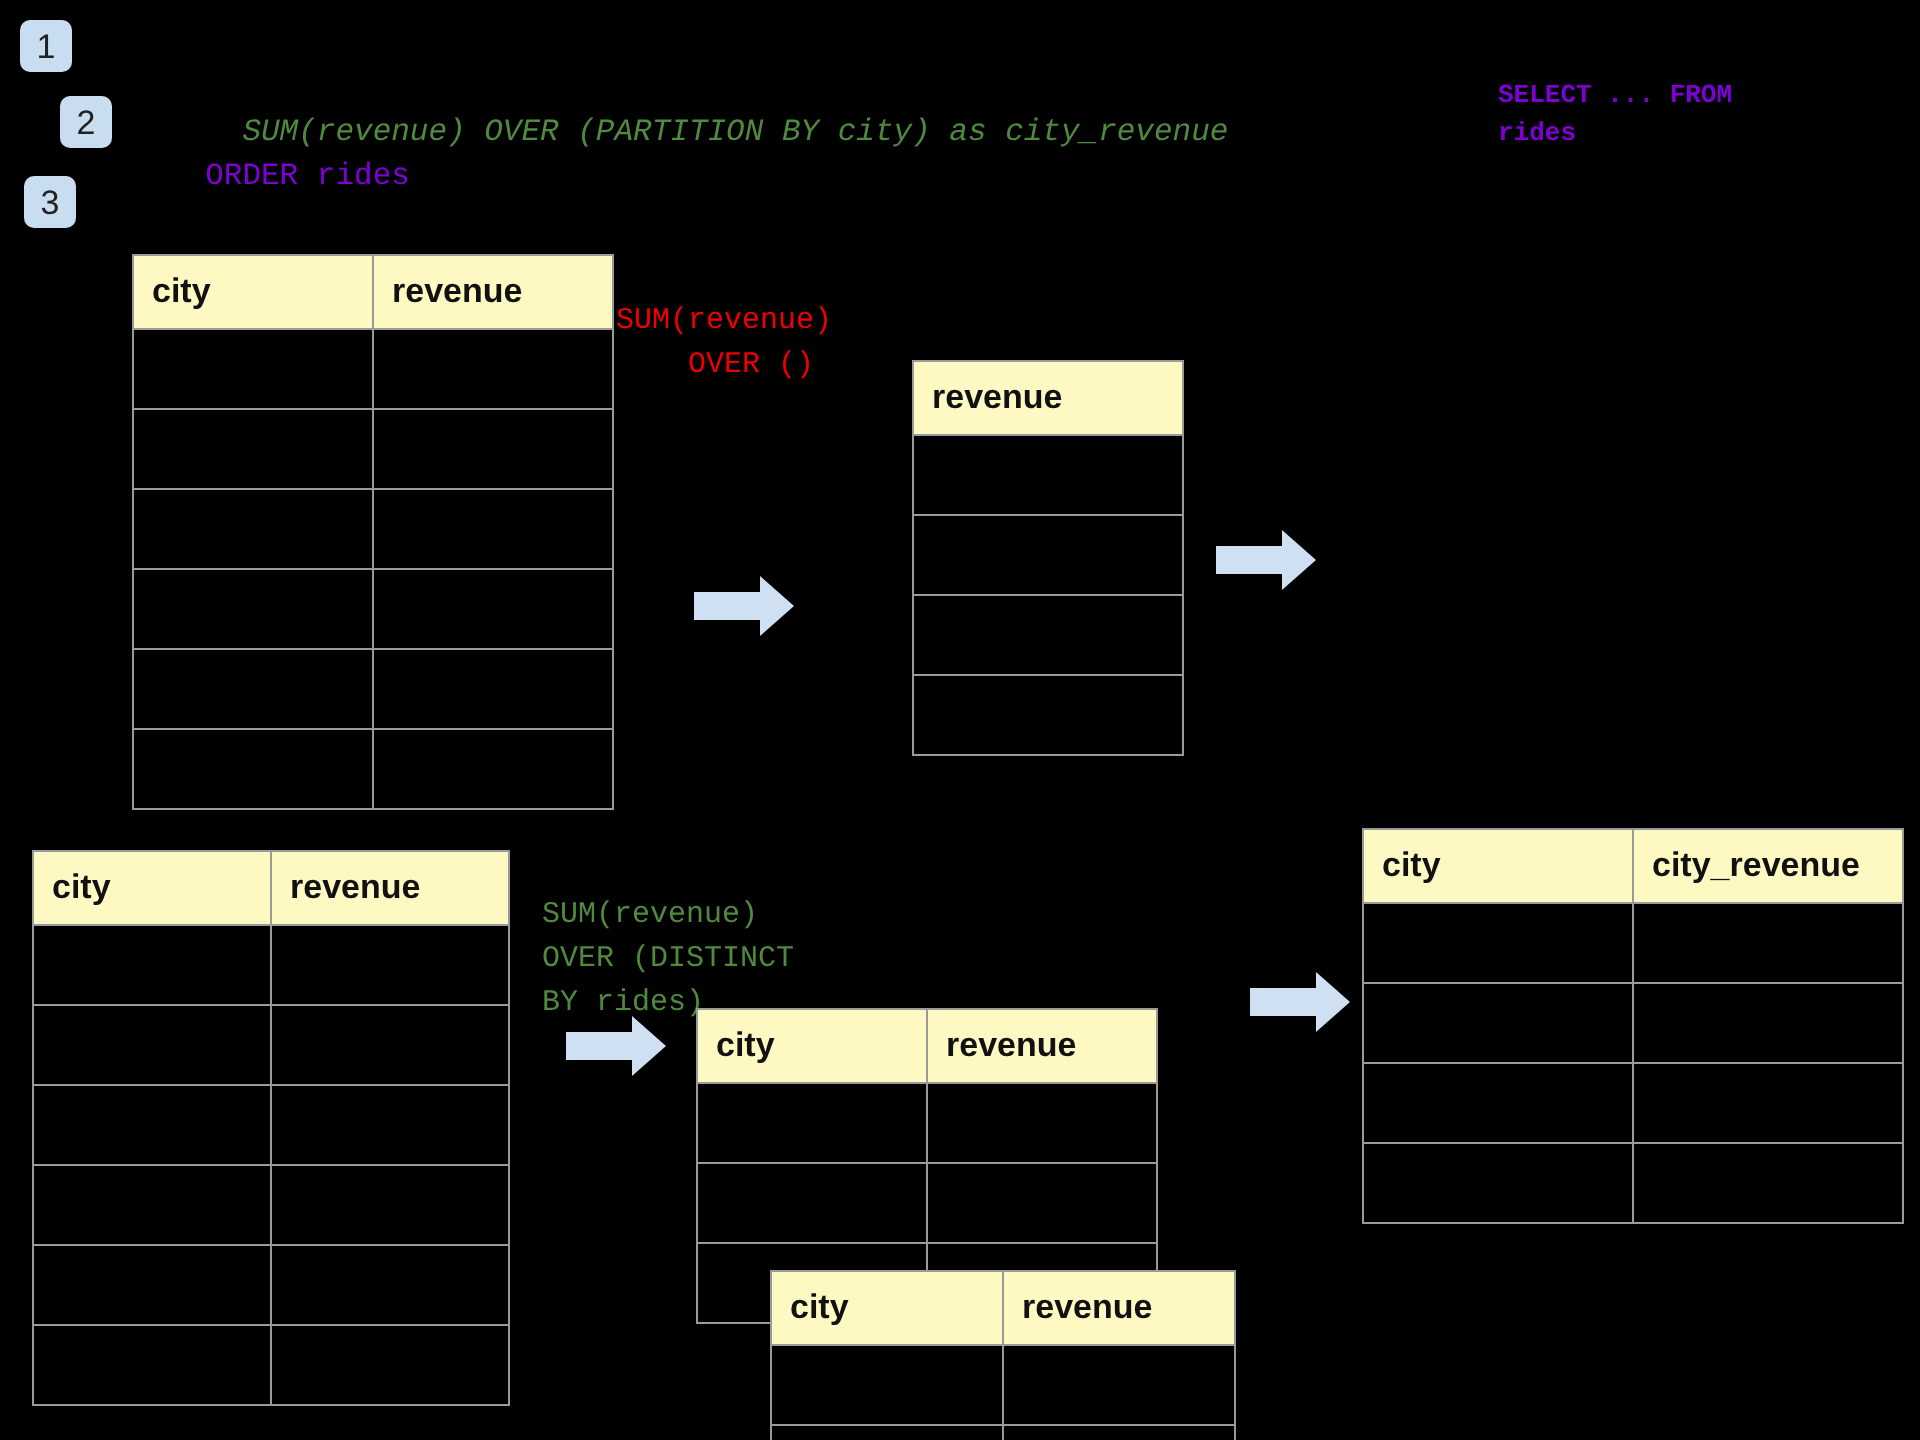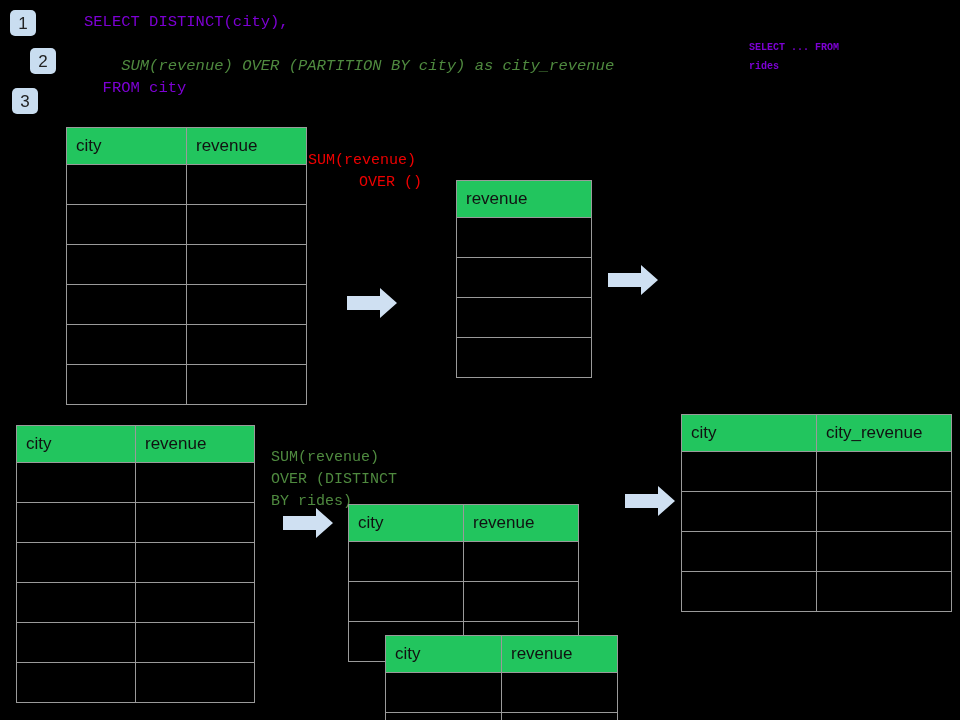--- a/index.html
+++ b/index.html
@@ -43,21 +43,21 @@
     letter-spacing: 0px;
   }
   .code-purple { color: #7d00d4; }
   .code-red    { color: #ee0000; }
   .code-green  { color: #4f8a3f; }
 
   
   .side-label {
     position: absolute;
     font-family: "Liberation Mono", monospace;
-    font-size: 10px;
+    font-size: 13px;
     line-height: 19px;
     color: #7d00d4;
     white-space: pre;
     font-weight: bold;
   }
 
   
   .annot {
     position: absolute;
     font-family: "Liberation Mono", monospace;
@@ -77,24 +77,24 @@
     background: #000000;
     box-sizing: border-box;
   }
   .tbl td, .tbl th {
     border: 1px solid #9a9a9a;
     box-sizing: border-box;
     padding: 0;
     margin: 0;
   }
   .tbl th {
-    background: #22c55e;
+    background: #fef9c3;
     color: #111111;
     font-family: "Liberation Sans", sans-serif;
-    font-weight: normal;
+    font-weight: bold;
     font-size: 17px;
     text-align: left;
     padding: 0 0 0 9px;
     height: 37px;
     vertical-align: middle;
   }
   .tbl td {
     background: #000000;
     height: 40px;
   }
@@ -112,29 +112,28 @@
   <div class="badge" style="left:10px; top:10px;">
     <span>1</span>
   </div>
   <div class="badge" style="left:30px; top:48px;">
     <span>2</span>
   </div>
   <div class="badge" style="left:12px; top:88px;">
     <span>3</span>
   </div>
 
-  <div class="code code-purple" style="left:84px; top:11px;">SELECT DISTINCT(city),</div>
   <div class="code code-green" style="left:84px; top:55px;font-style:italic;">    SUM(revenue) OVER (PARTITION BY city) as city_revenue</div>
-  <div class="code code-purple" style="left:84px; top:77px;">  FROM city</div>
+  <div class="code code-purple" style="left:84px; top:77px;">  ORDER rides</div>
 
   <div class="side-label" style="left:749px; top:38px;">SELECT ... FROM</div>
   <div class="side-label" style="left:749px; top:57px;">rides</div>
 
   <div class="annot annot-red" style="left:308px; top:138px;">SUM(revenue)</div>
-  <div class="annot annot-red" style="left:311px; top:160px;padding-left:48px;">OVER ()</div>
+  <div class="annot annot-red" style="left:296px; top:160px;padding-left:48px;">OVER ()</div>
 
   <div class="annot annot-green" style="left:271px; top:435px;">SUM(revenue)</div>
   <div class="annot annot-green" style="left:271px; top:457px;">OVER (DISTINCT</div>
   <div class="annot annot-green" style="left:271px; top:479px;">BY rides)</div>
 
   <table class="tbl" id="tbl-rides-top" style="left:66px; top:127px; width:240px;">
     <colgroup>
         <col style="width:120px">
         <col style="width:120px">
       </colgroup>

